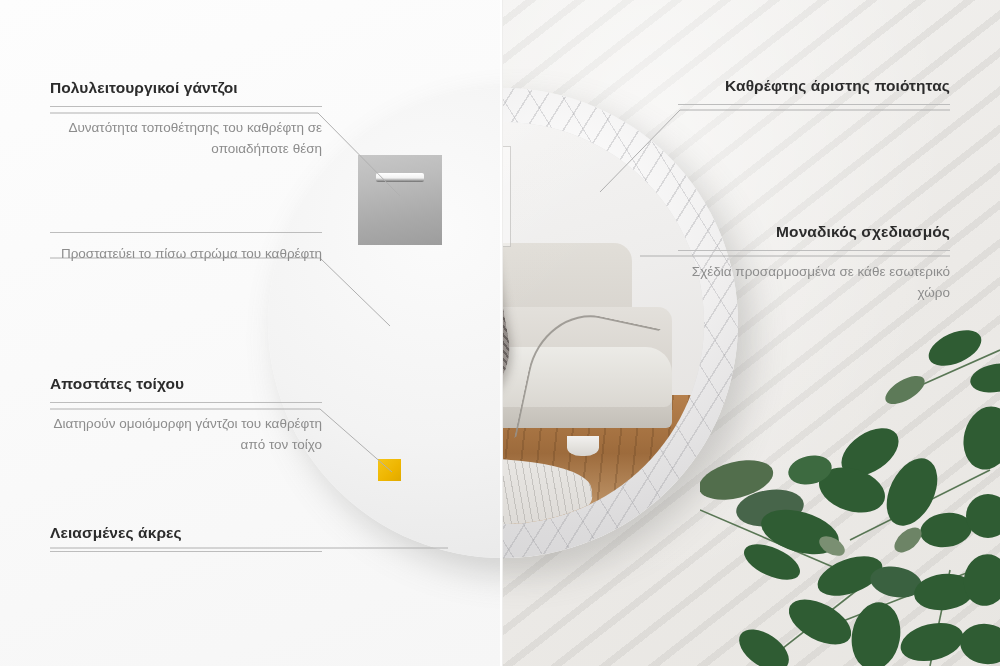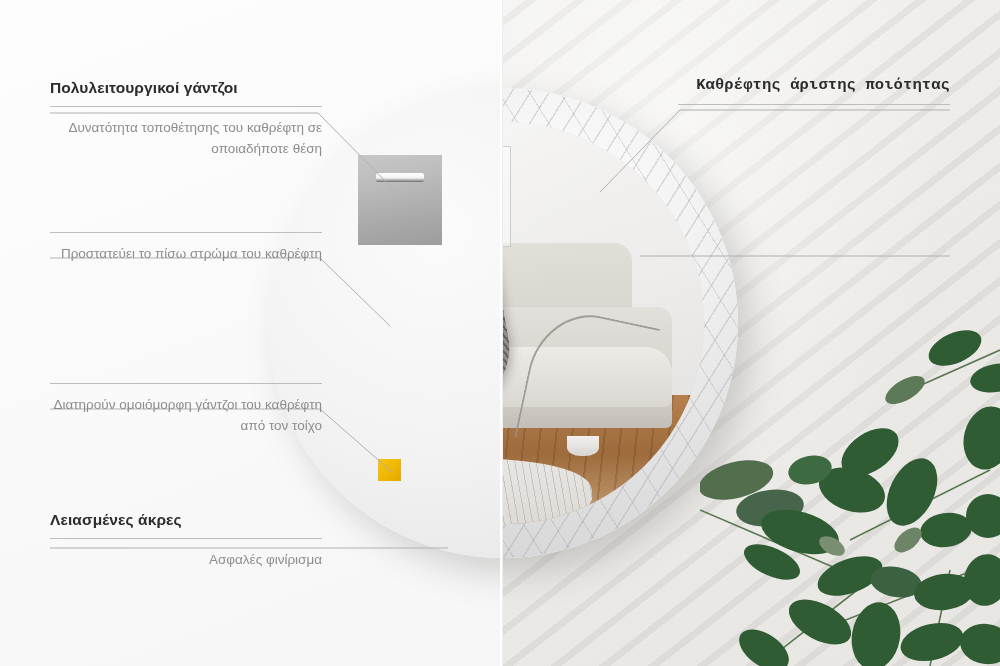--- a/index.html
+++ b/index.html
@@ -188,21 +188,21 @@
     font-size: 15.5px; font-weight: 700; color: #2c2c2c;
     letter-spacing: .1px; line-height: 1.25; white-space: nowrap;
   }
   .callout .rule {
     height: 1px; background: #bdbdbd; margin: 9px 0 11px;
   }
   .callout p {
     font-size: 13.5px; color: #8d8d8d; line-height: 1.55; font-weight: 400; text-align: right;
   }
   .left-callout { left: 50px; width: 272px; text-align: left; }
-  .right-callout { width: 272px; text-align: right; font-family: Liberation Mono, monospace; }
+  .right-callout { width: 272px; text-align: right; }
 
   
   .connectors { position:absolute; inset:0; z-index: 6; pointer-events:none; }
 </style>
 </head>
 <body>
 
 <div id="stage">
 
   <div class="bg-left"></div>
@@ -260,35 +260,40 @@
     <div class="rule"></div>
     <p>Δυνατότητα τοποθέτησης του καθρέφτη σε οποιαδήποτε θέση</p>
   </div>
 
   <div class="callout left-callout" style="top:223px">
     <div class="rule"></div>
     <p>Προστατεύει το πίσω στρώμα του καθρέφτη</p>
   </div>
 
   <div class="callout left-callout" style="top:374px">
+    <h3>Αποστάτες τοίχου</h3>
     <div class="rule"></div>
     <p>Διατηρούν ομοιόμορφη γάντζοι του καθρέφτη από τον τοίχο</p>
   </div>
 
-  <div class="callout left-callout" style="top:510px">
+  <div class="callout left-callout" style="top:523px">
     <h3>Λειασμένες άκρες</h3>
     <div class="rule"></div>
-    <p>Ασφαλές φινίρισμα</p>
   </div>
 
   <div class="callout right-callout" style="left:678px; top:76px">
     <h3>Καθρέφτης άριστης ποιότητας</h3>
     <div class="rule"></div>
   </div>
 
+  <div class="callout right-callout" style="left:678px; top:222px">
+    <h3>Μοναδικός σχεδιασμός</h3>
+    <div class="rule"></div>
+    <p>Σχέδια προσαρμοσμένα σε κάθε εσωτερικό χώρο</p>
+  </div>
 
   <svg style="position:absolute;left:700px;top:330px;width:300px;height:336px;z-index:8" viewBox="0 0 300 336">
     <g stroke="#4a6b46" stroke-width="1.6" fill="none" opacity=".9">
       <path d="M300 20 L210 60"></path>
       <path d="M290 140 L150 210"></path>
       <path d="M300 230 L120 300"></path>
       <path d="M0 180 L140 240"></path>
       <path d="M60 336 L170 250"></path>
       <path d="M230 336 L250 240"></path>
     </g>

